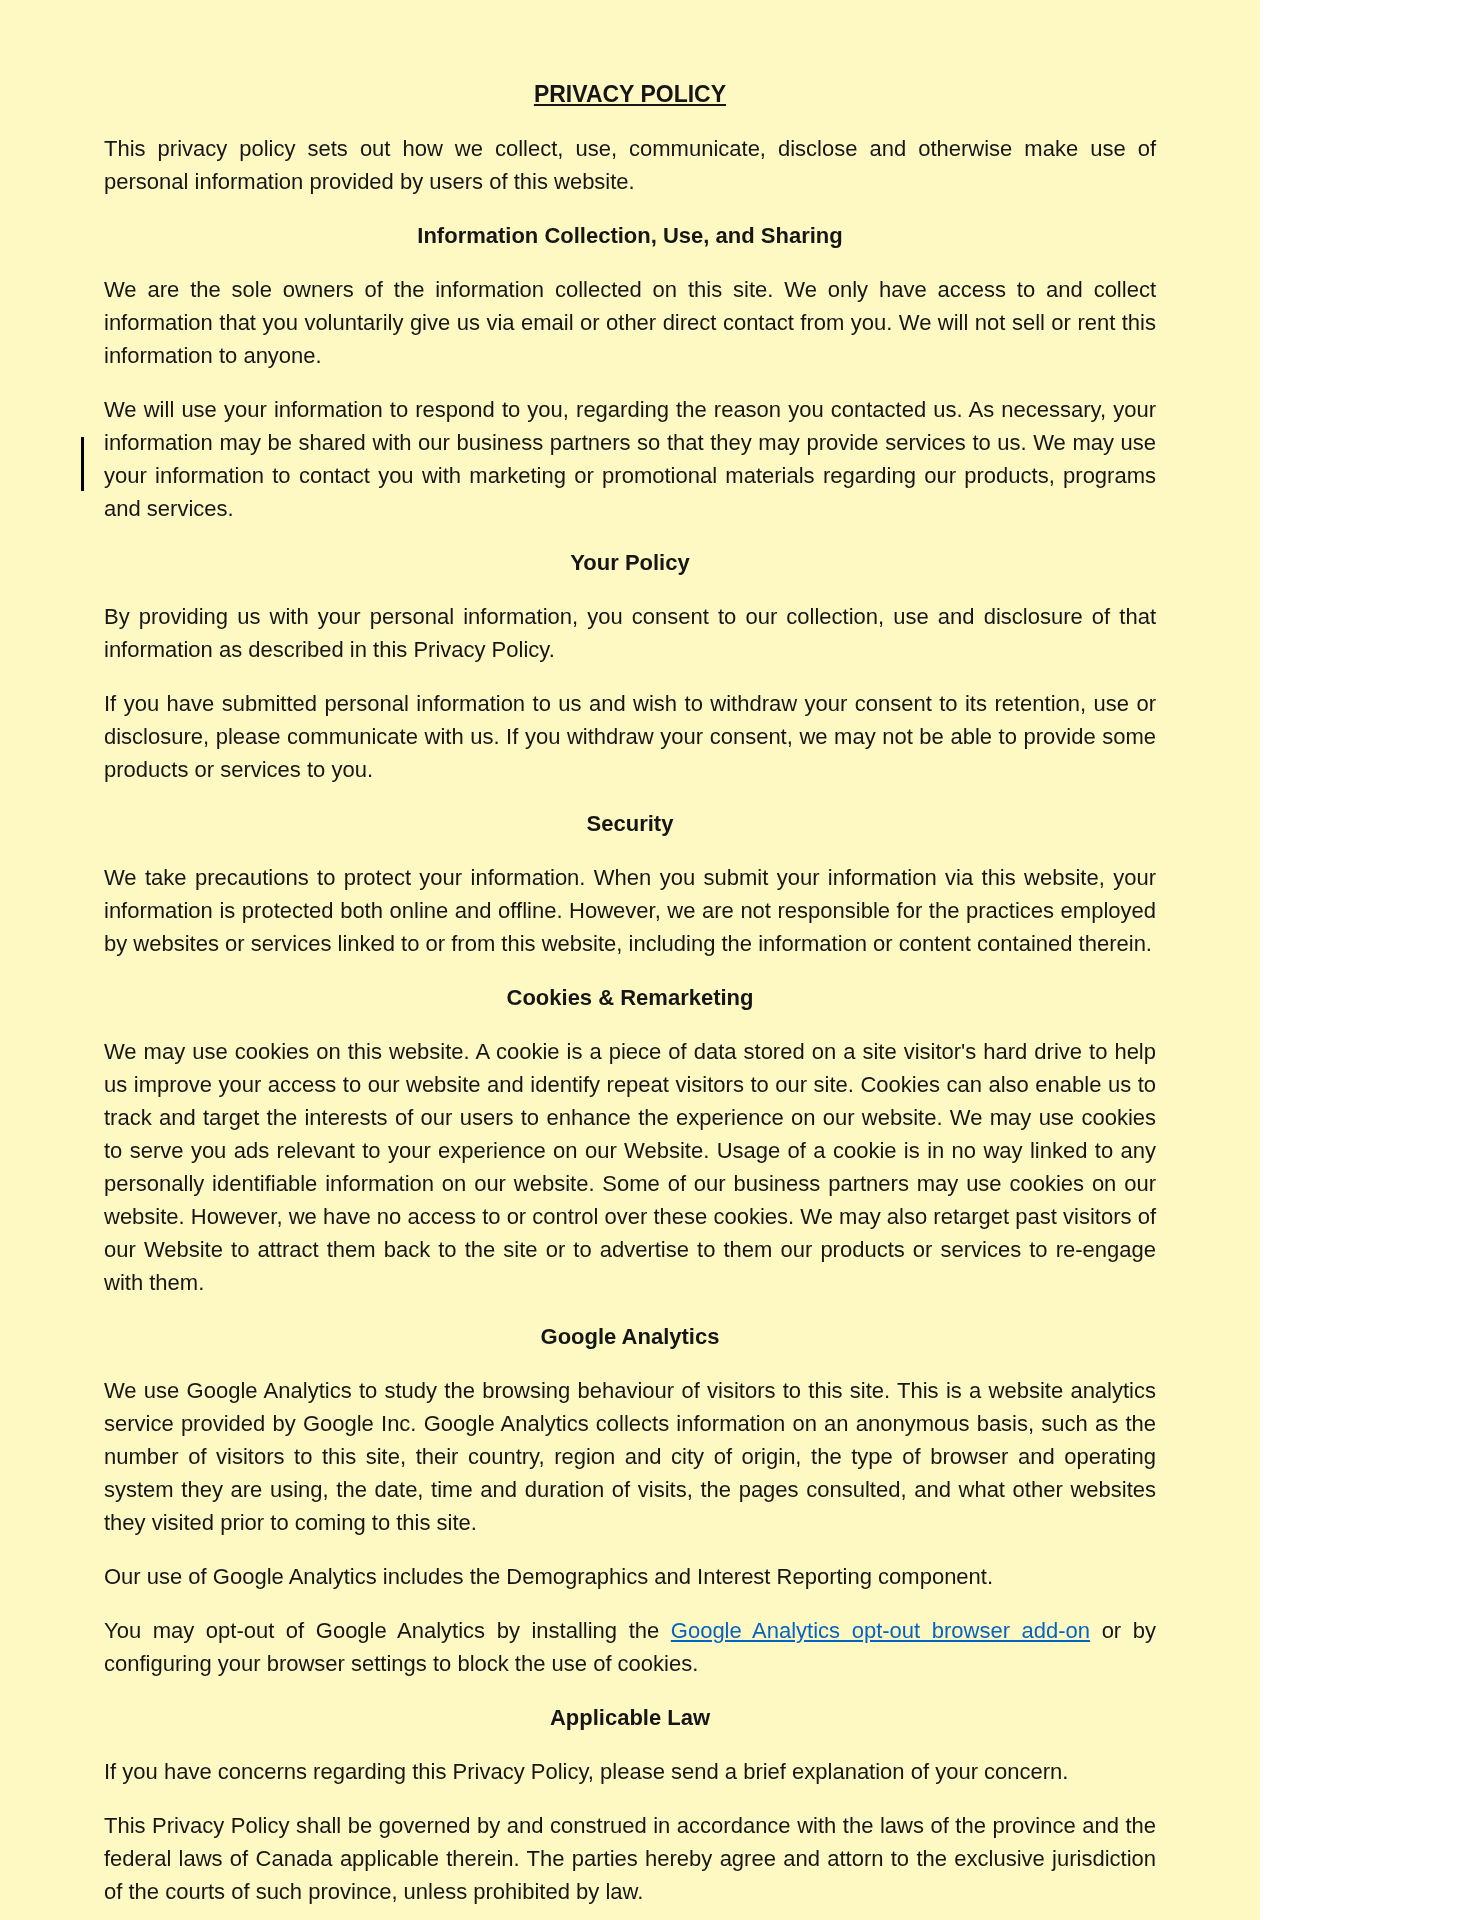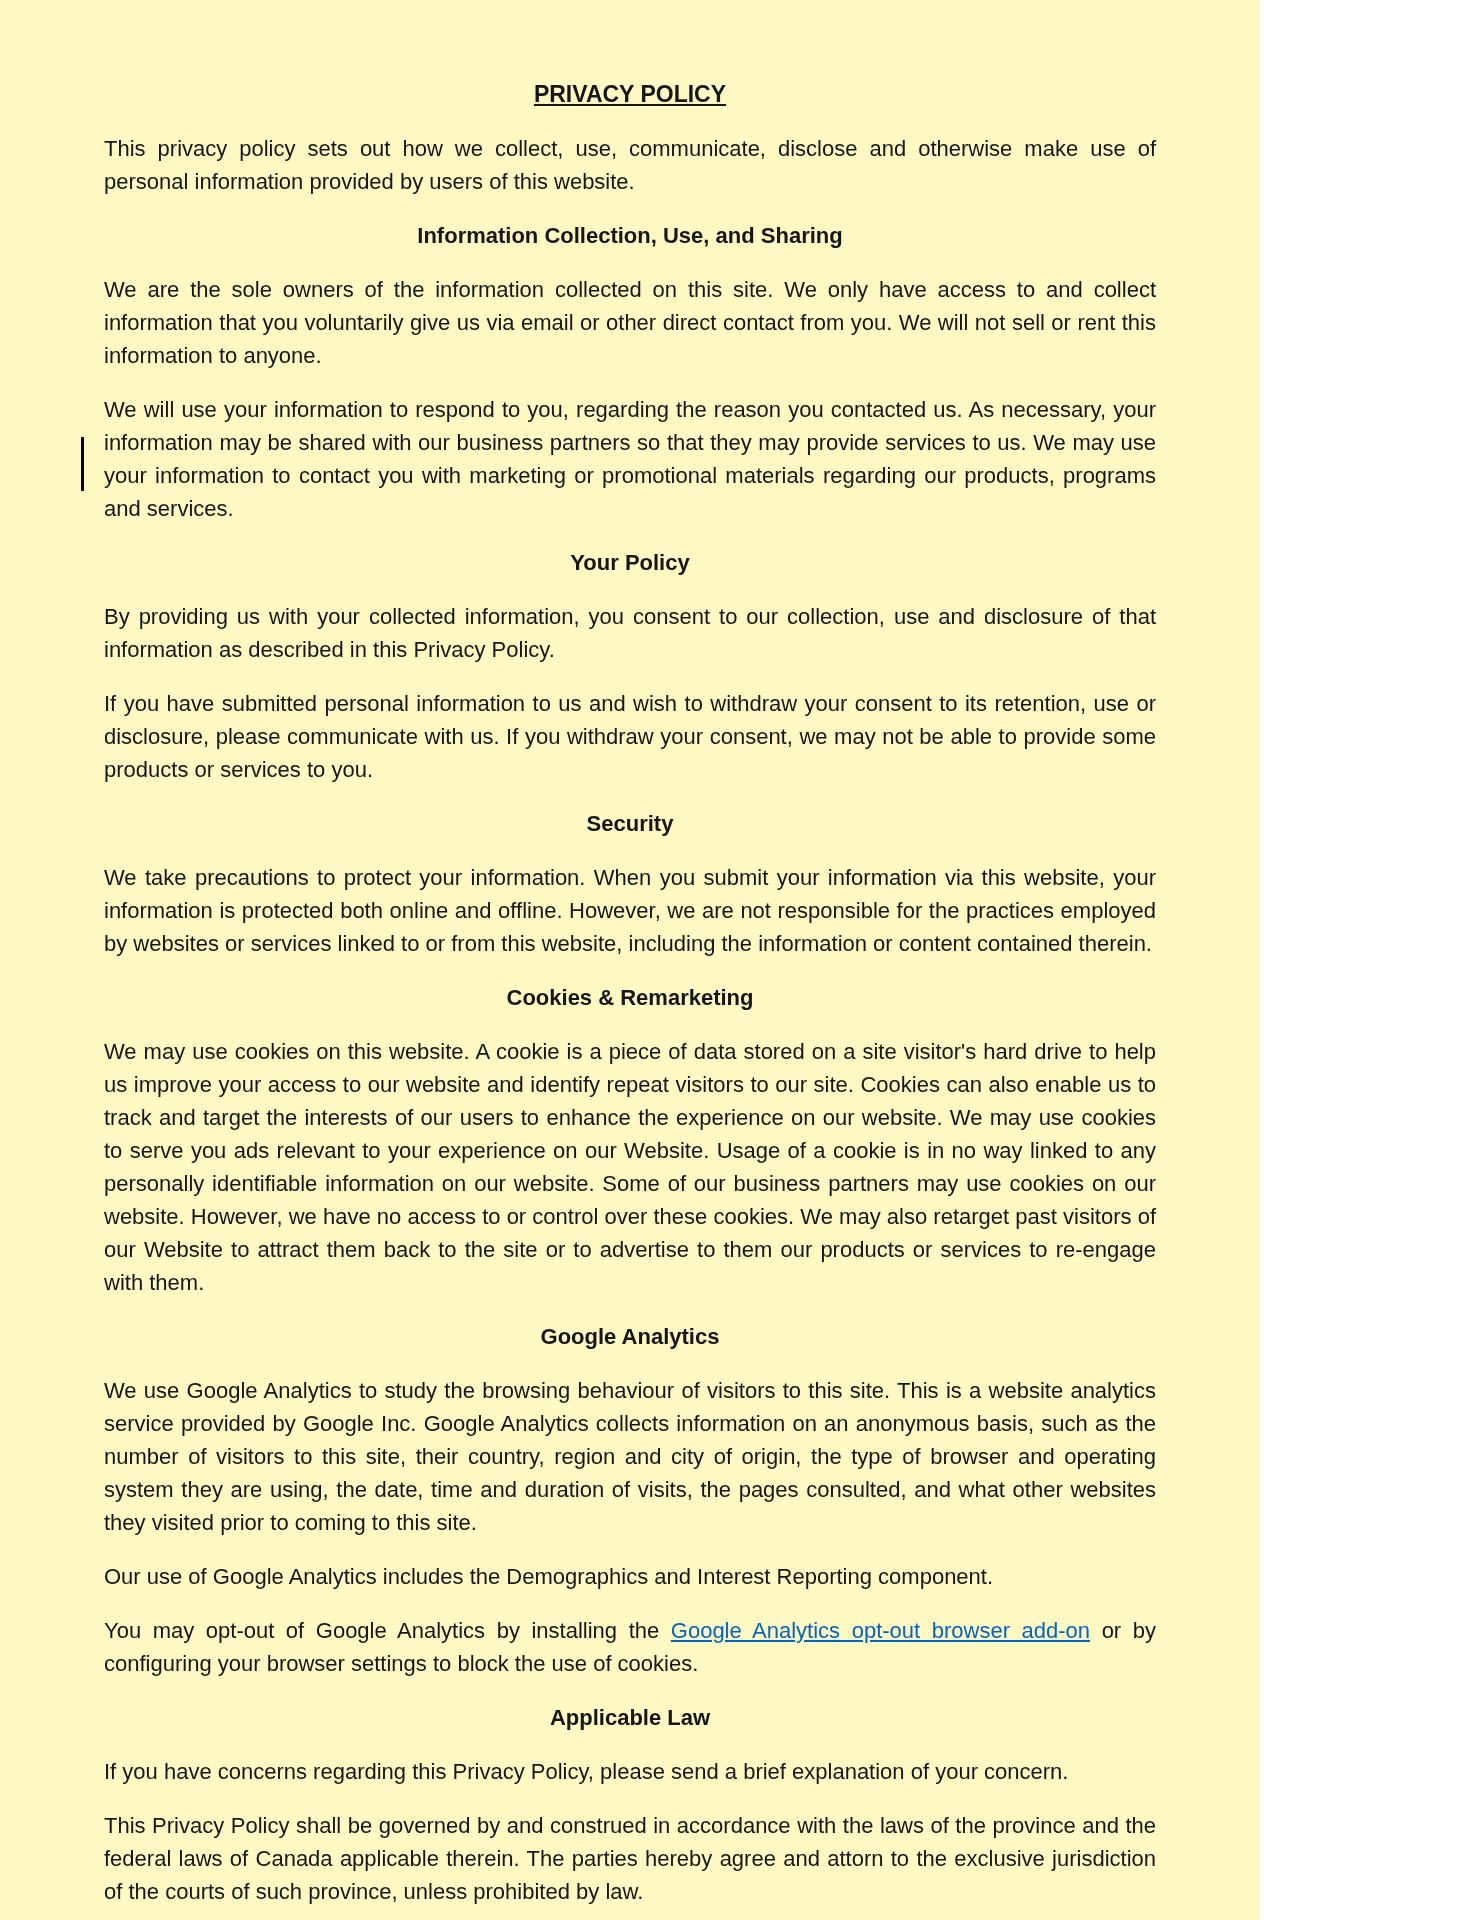--- a/index.html
+++ b/index.html
@@ -70,21 +70,21 @@
 
   <h1 class="doc-title">PRIVACY POLICY</h1>
 
   <p class="doc-para">This privacy policy sets out how we collect, use, communicate, disclose and otherwise make use of personal information provided by users of this website.</p>
 
   <h2 class="doc-heading">Information Collection, Use, and Sharing</h2>
   <p class="doc-para">We are the sole owners of the information collected on this site. We only have access to and collect information that you voluntarily give us via email or other direct contact from you. We will not sell or rent this information to anyone.</p>
   <p class="doc-para">We will use your information to respond to you, regarding the reason you contacted us. As necessary, your information may be shared with our business partners so that they may provide services to us. We may use your information to contact you with marketing or promotional materials regarding our products, programs and services.</p>
 
   <h2 class="doc-heading">Your Policy</h2>
-  <p class="doc-para">By providing us with your collected information, you consent to our collection, use and disclosure of that information as described in this Privacy Policy.</p>
+  <p class="doc-para">By providing us with your personal information, you consent to our collection, use and disclosure of that information as described in this Privacy Policy.</p>
   <p class="doc-para">If you have submitted personal information to us and wish to withdraw your consent to its retention, use or disclosure, please communicate with us. If you withdraw your consent, we may not be able to provide some products or services to you.</p>
 
   <h2 class="doc-heading">Security</h2>
   <p class="doc-para">We take precautions to protect your information. When you submit your information via this website, your information is protected both online and offline. However, we are not responsible for the practices employed by websites or services linked to or from this website, including the information or content contained therein.</p>
 
   <h2 class="doc-heading">Cookies &amp; Remarketing</h2>
   <p class="doc-para">We may use cookies on this website. A cookie is a piece of data stored on a site visitor's hard drive to help us improve your access to our website and identify repeat visitors to our site. Cookies can also enable us to track and target the interests of our users to enhance the experience on our website. We may use cookies to serve you ads relevant to your experience on our Website. Usage of a cookie is in no way linked to any personally identifiable information on our website. Some of our business partners may use cookies on our website. However, we have no access to or control over these cookies. We may also retarget past visitors of our Website to attract them back to the site or to advertise to them our products or services to re-engage with them.</p>
 
   <h2 class="doc-heading">Google Analytics</h2>
   <p class="doc-para">We use Google Analytics to study the browsing behaviour of visitors to this site. This is a website analytics service provided by Google Inc. Google Analytics collects information on an anonymous basis, such as the number of visitors to this site, their country, region and city of origin, the type of browser and operating system they are using, the date, time and duration of visits, the pages consulted, and what other websites they visited prior to coming to this site.</p>

